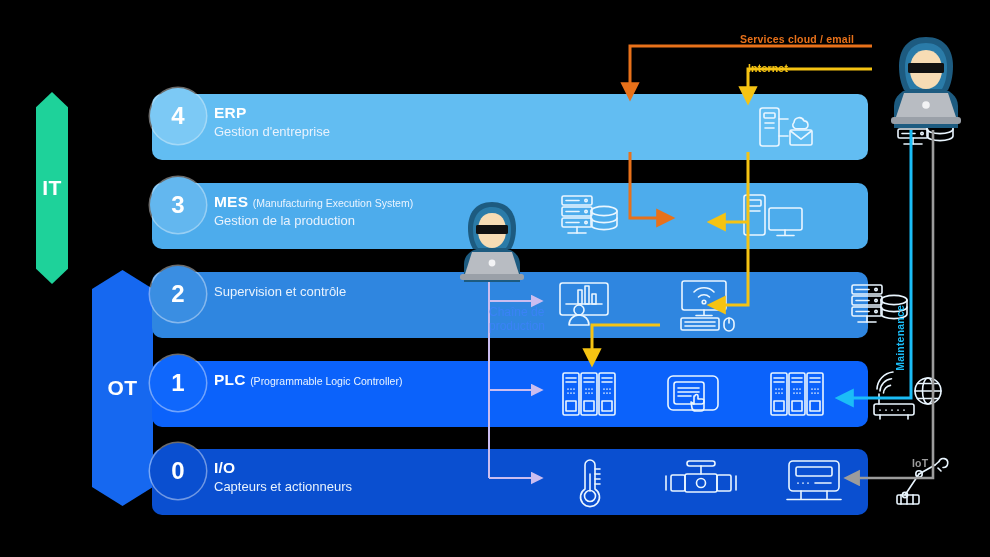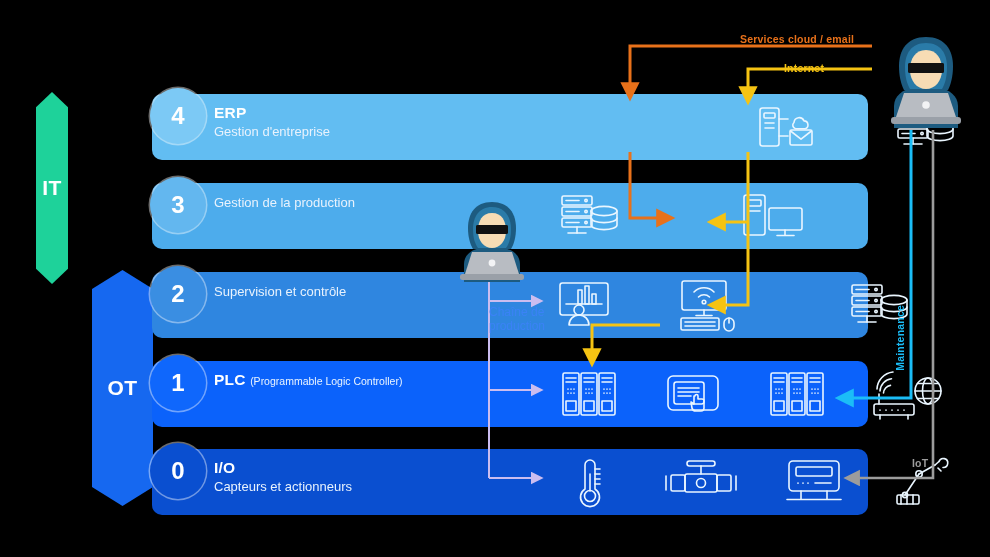--- a/index.html
+++ b/index.html
@@ -137,20 +137,24 @@
         <path class="ico" d="M39 30c0 2.6 5.8 4.6 13 4.6s13-2 13-4.6"></path>
       </svg>
     </div>
   </div>
 
   <div class="layer" id="row-3" style="background: rgb(77, 172, 236);">
     <div class="layer-circle" style="background: rgb(99, 183, 239);">
       <span>3</span>
     </div>
     <div class="layer-text">
+      <div class="layer-title">
+        <span>MES</span>
+        <span class="sub-paren">(Manufacturing Execution System)</span>
+      </div>
       <div class="layer-desc">Gestion de la production</div>
     </div>
     <div class="icon-strip" style="left:400px;">
       <svg width="76" height="56" viewBox="0 0 76 56">
         <rect class="ico" x="10" y="8" width="30" height="9" rx="1.6"></rect>
         <rect class="ico" x="10" y="19" width="30" height="9" rx="1.6"></rect>
         <rect class="ico" x="10" y="30" width="30" height="9" rx="1.6"></rect>
         <line class="ico" x1="14" y1="12.5" x2="27" y2="12.5"></line>
         <line class="ico" x1="14" y1="23.5" x2="27" y2="23.5"></line>
         <line class="ico" x1="14" y1="34.5" x2="27" y2="34.5"></line>
@@ -436,21 +440,21 @@
 
     <path d="M933,130 L933,478 L848,478" stroke="#9c9c9c" stroke-width="2.6" fill="none" marker-end="url(#ar-gray)"></path>
 
     <path d="M489,262 L489,478" stroke="#cbbdf0" stroke-width="2" fill="none"></path>
     <path d="M489,301 L540,301" stroke="#cbbdf0" stroke-width="2" fill="none" marker-end="url(#ar-purple)"></path>
     <path d="M489,390 L540,390" stroke="#cbbdf0" stroke-width="2" fill="none" marker-end="url(#ar-purple)"></path>
     <path d="M489,478 L540,478" stroke="#cbbdf0" stroke-width="2" fill="none" marker-end="url(#ar-purple)"></path>
   </svg>
 
   <div class="edge-label" id="lbl-cloud" style="left:740px; top:33px; color:#e8711a;">Services cloud / email</div>
-  <div class="edge-label" id="lbl-internet" style="left:784px; top:62px; color:#f5c313;">Internet</div>
+  <div class="edge-label" id="lbl-internet" style="left:748px; top:62px; color:#f5c313;">Internet</div>
   <div class="edge-label vertical-label" id="lbl-maint" style="left:894px; top:305px; color:#1bbdf7;">Maintenance</div>
   <div class="edge-label" id="lbl-iot" style="left:888px; top:457px; color:#9c9c9c;padding-left:24px;">IoT</div>
 
   <div class="flow-label" style="left:489px; top:305px;">
     <div>Chaîne de</div>
     <div>production</div>
   </div>
 
   <div class="hacker" style="left:446px; top:196px; width:92px; height:86px;">
     <svg width="92" height="86" viewBox="0 0 92 86">

